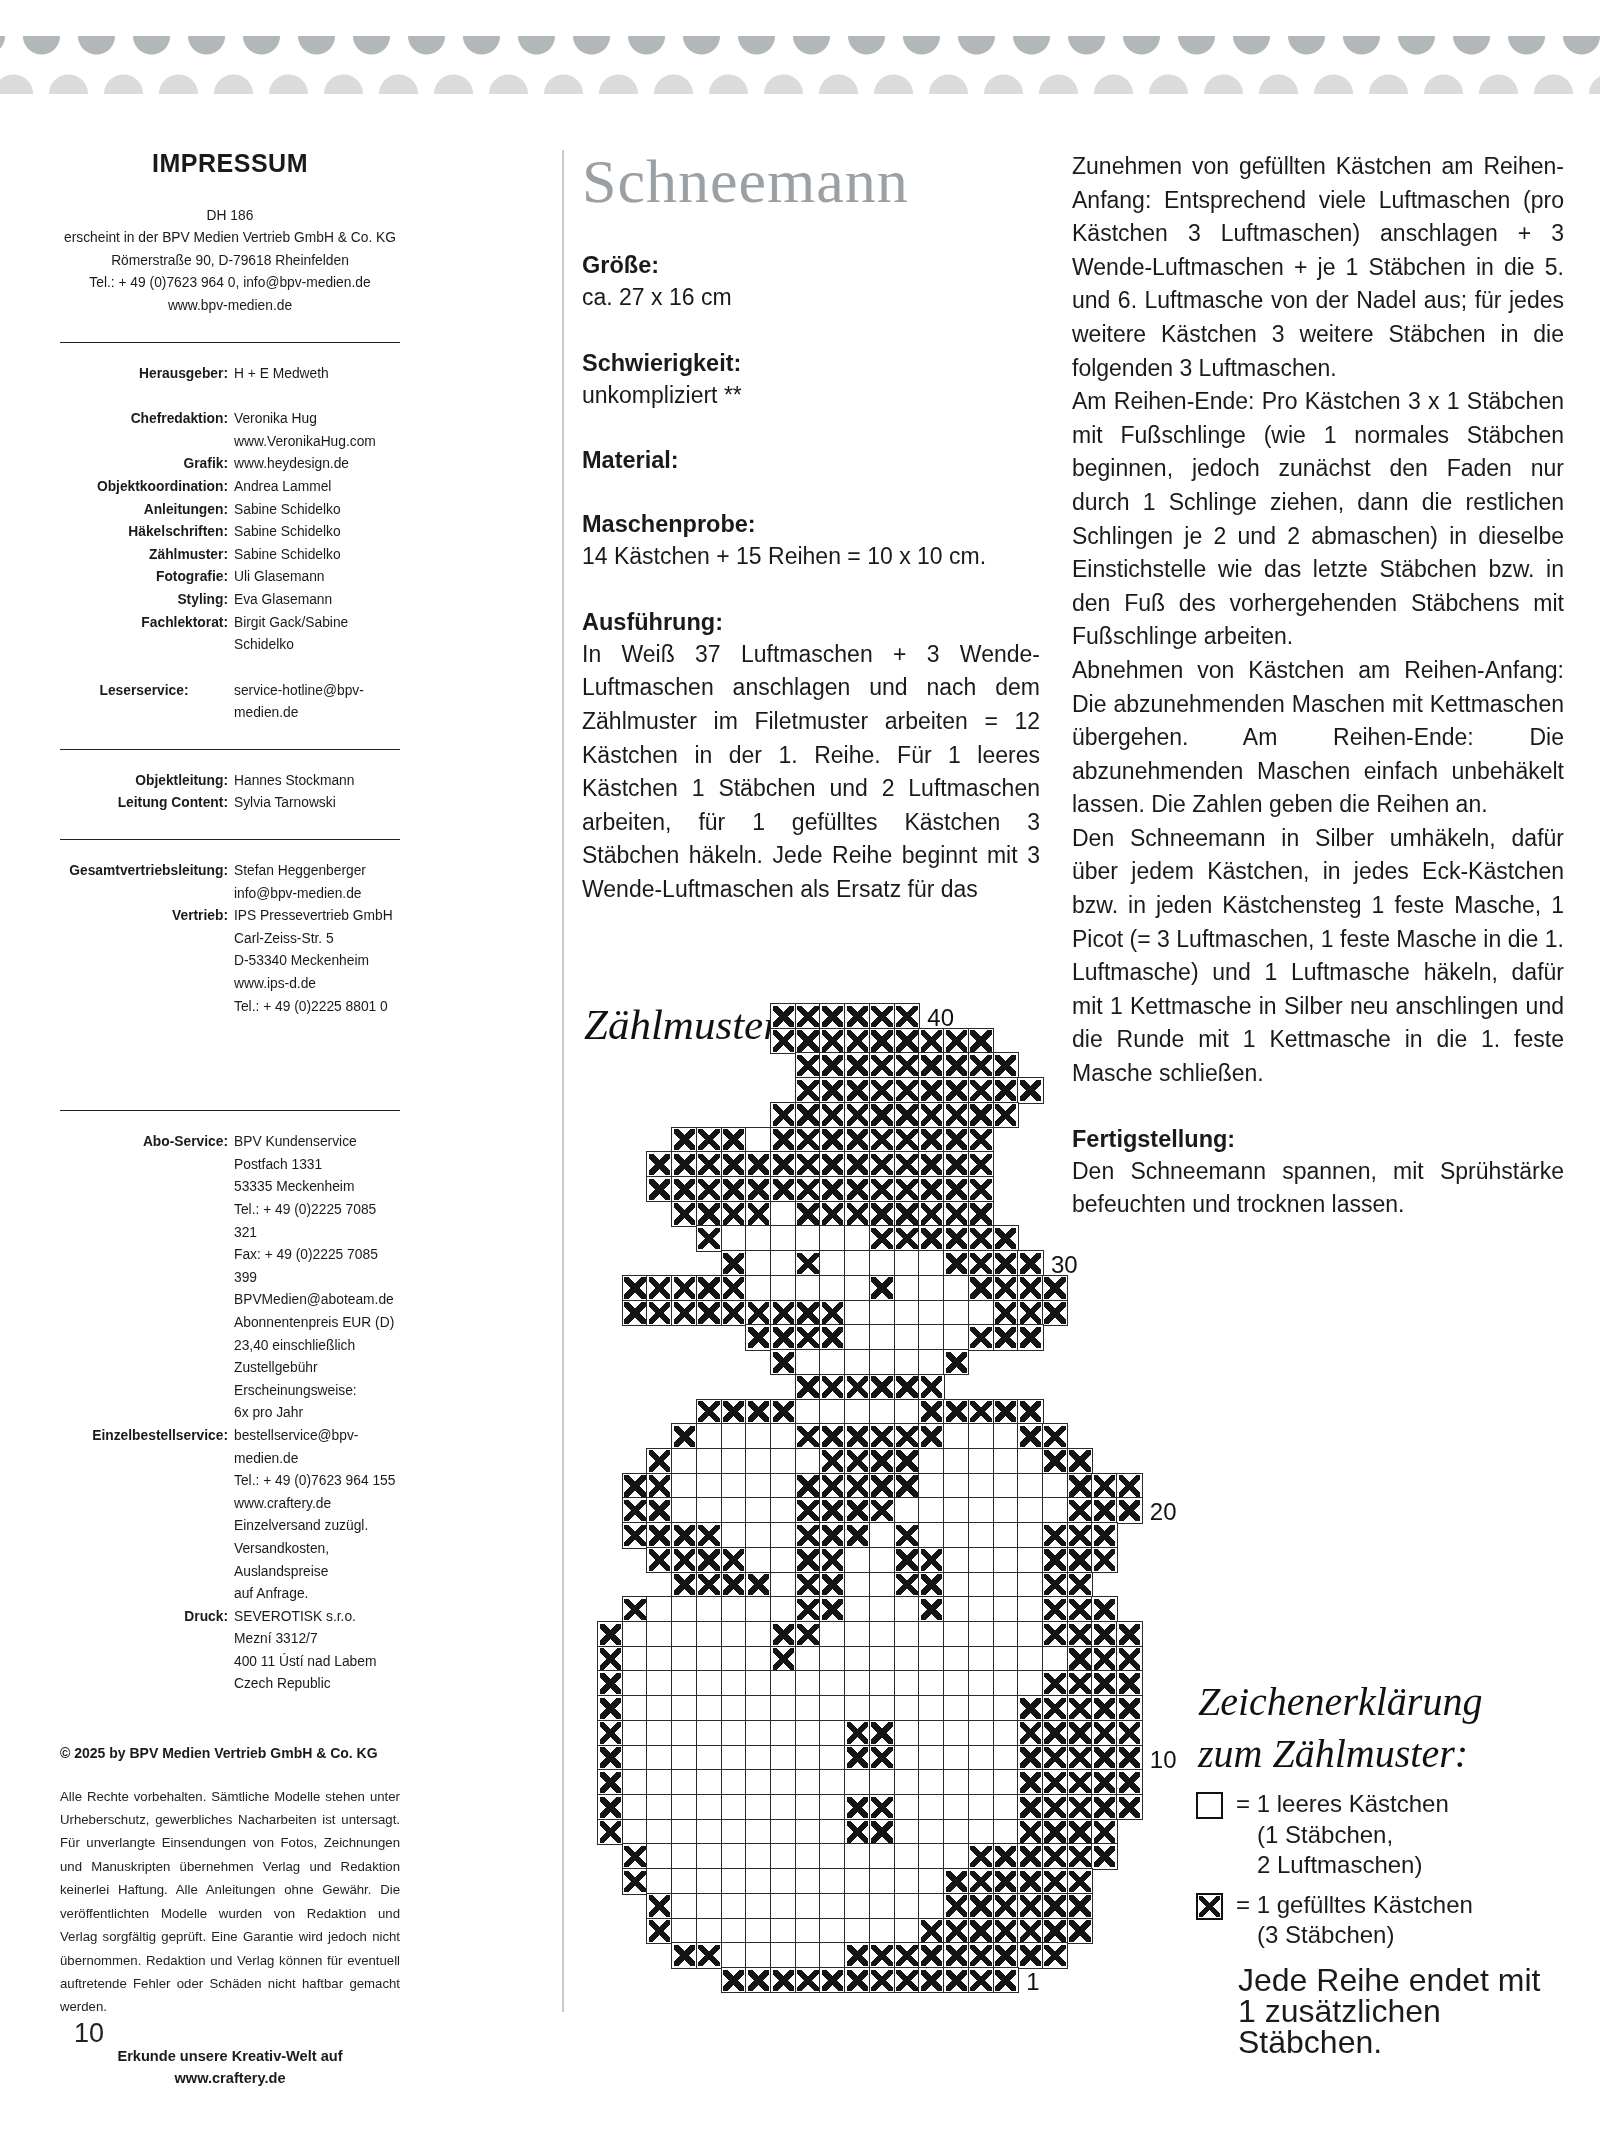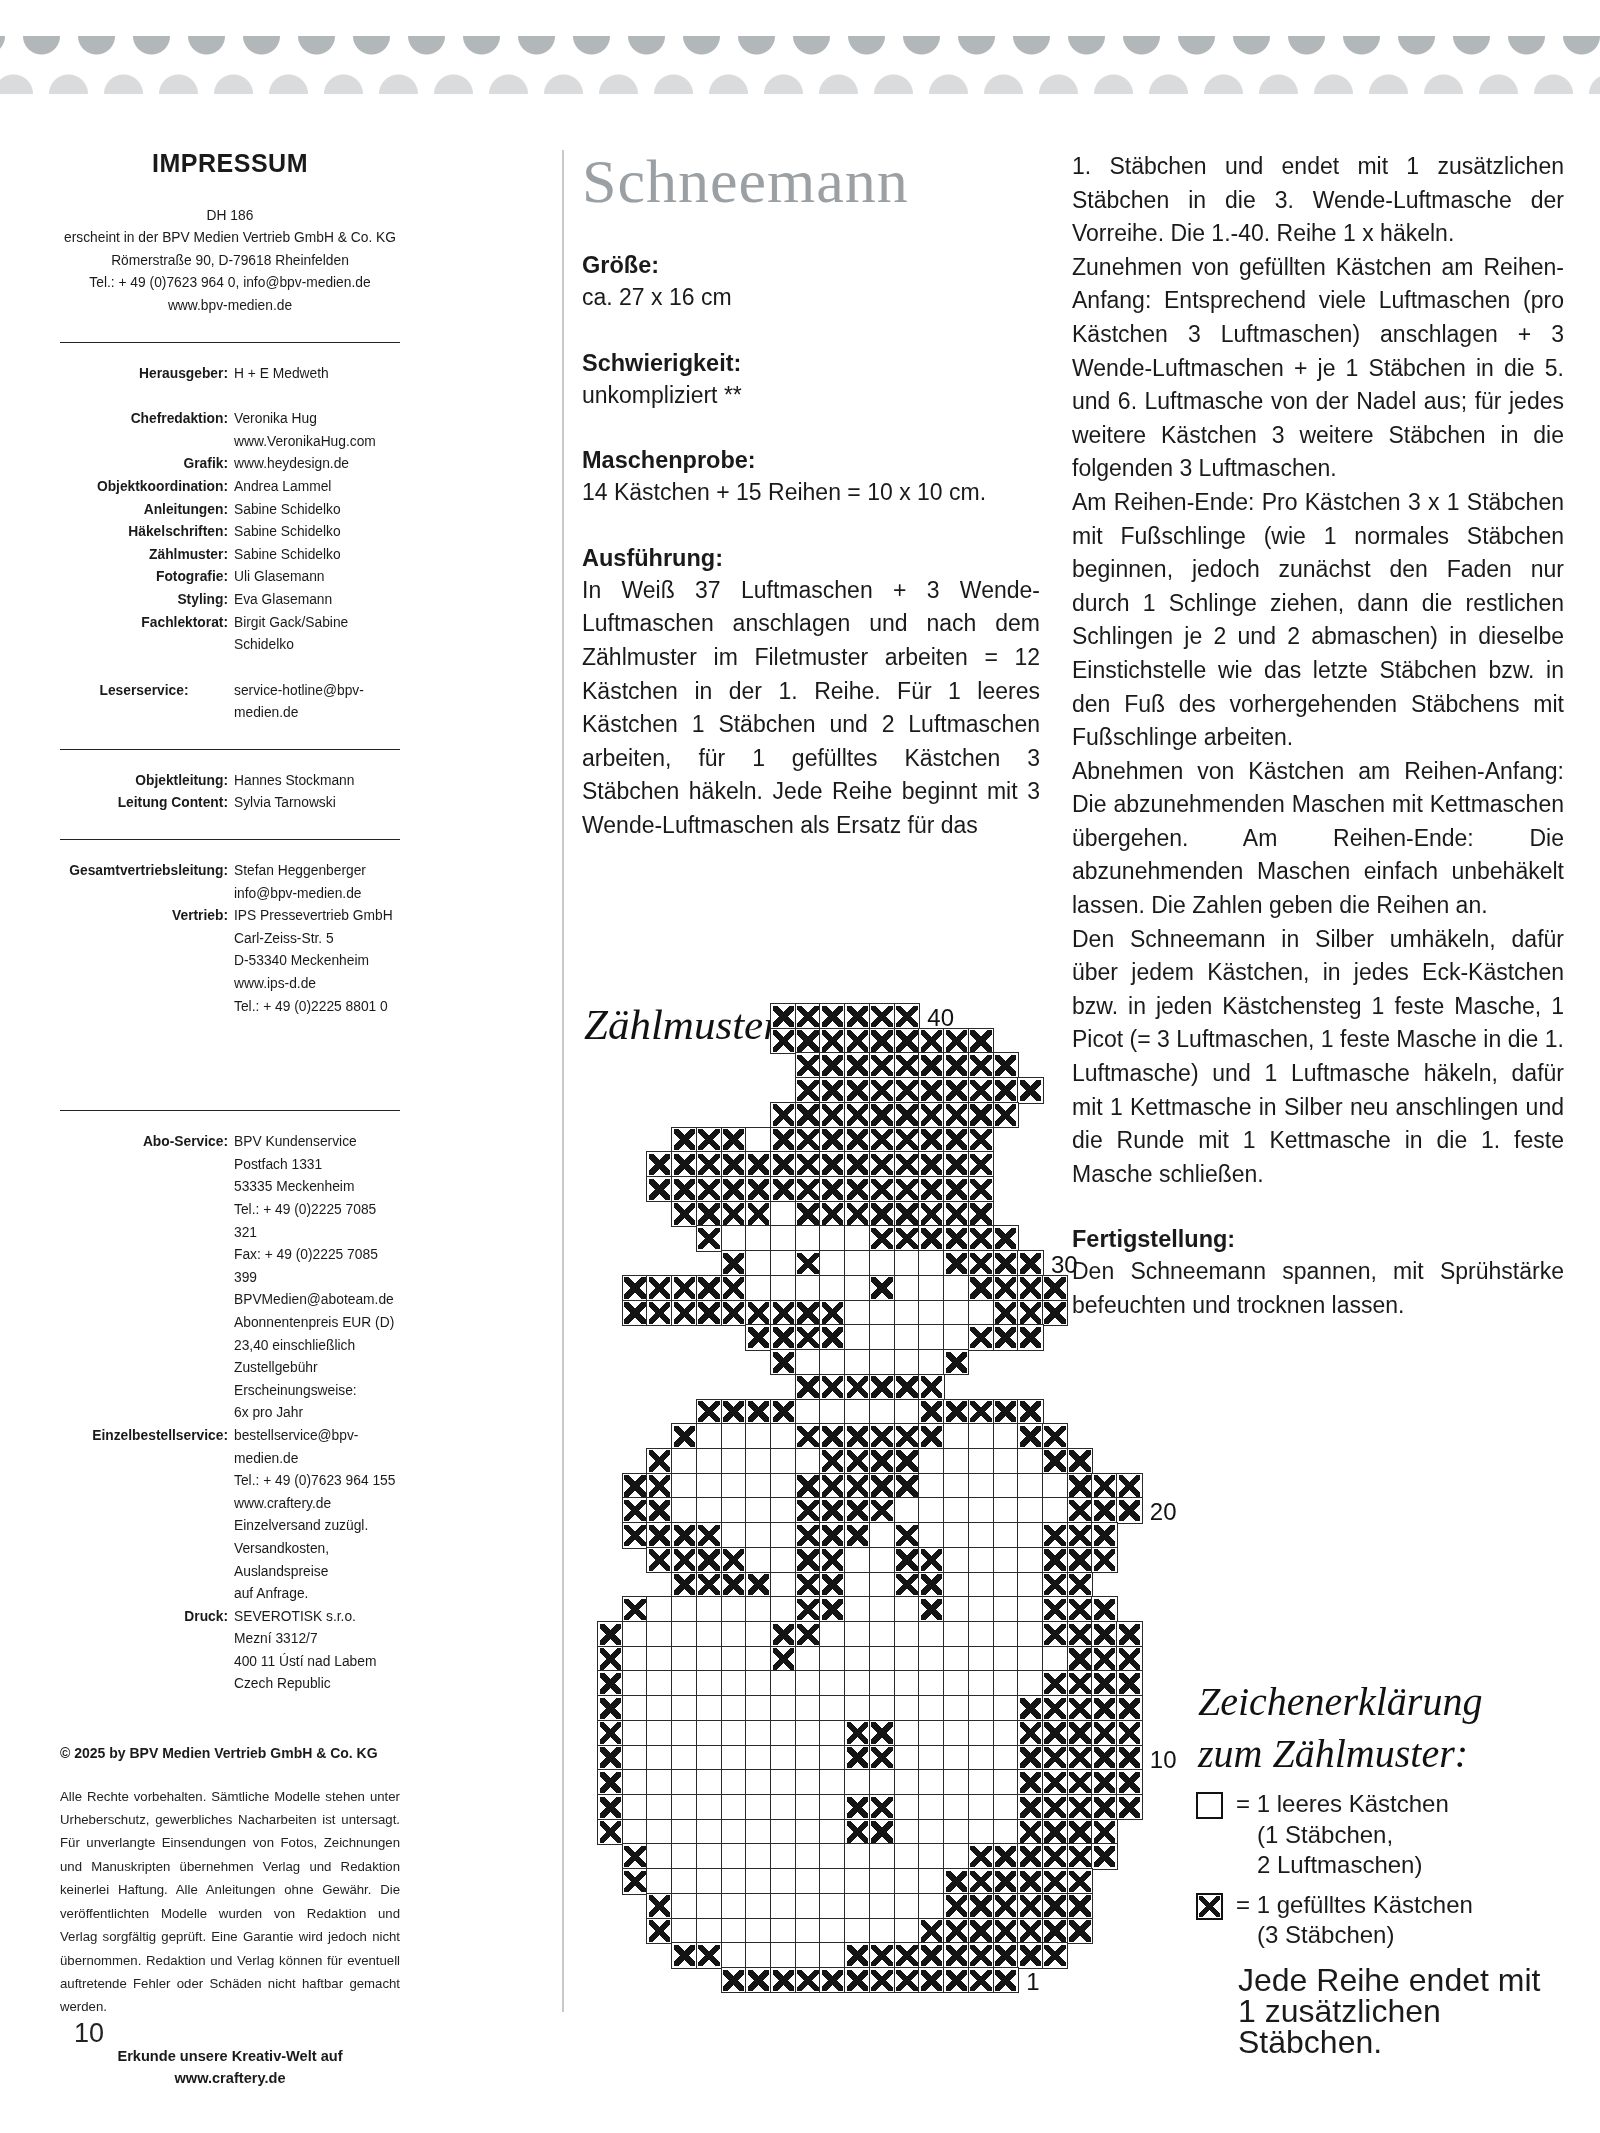--- a/index.html
+++ b/index.html
@@ -273,30 +273,30 @@
 
   <div class="pagenum">10</div>
 
   <div class="col-mid">
     <h2 class="art-title">Schneemann</h2>
     <div>
         <div class="h">Größe:</div>
         <div class="b">ca. 27 x 16 cm</div>
         <div class="h">Schwierigkeit:</div>
         <div class="b">unkompliziert **</div>
+        <div class="h">Material:</div>
         <div class="h">Maschenprobe:</div>
         <div class="b">14 Kästchen + 15 Reihen = 10 x 10 cm.</div>
         <div class="h">Ausführung:</div>
         <div class="b">In Weiß 37 Luftmaschen + 3 Wende-Luftmaschen anschlagen und nach dem Zählmuster im Filetmuster arbeiten = 12 Kästchen in der 1. Reihe. Für 1 leeres Kästchen 1 Stäbchen und 2 Luftmaschen arbeiten, für 1 gefülltes Kästchen 3 Stäbchen häkeln. Jede Reihe beginnt mit 3 Wende-Luftmaschen als Ersatz für das</div>
       </div>
   </div>
 
   <div class="col-right">
     <div>
-        <p>1. Stäbchen und endet mit 1 zusätzlichen Stäbchen in die 3. Wende-Luftmasche der Vorreihe. Die 1.-40. Reihe 1 x häkeln.</p>
         <p>Zunehmen von gefüllten Kästchen am Reihen-Anfang: Entsprechend viele Luftmaschen (pro Kästchen 3 Luftmaschen) anschlagen + 3 Wende-Luftmaschen + je 1 Stäbchen in die 5. und 6. Luftmasche von der Nadel aus; für jedes weitere Kästchen 3 weitere Stäbchen in die folgenden 3 Luftmaschen.</p>
         <p>Am Reihen-Ende: Pro Kästchen 3 x 1 Stäbchen mit Fußschlinge (wie 1 normales Stäbchen beginnen, jedoch zunächst den Faden nur durch 1 Schlinge ziehen, dann die restlichen Schlingen je 2 und 2 abmaschen) in dieselbe Einstichstelle wie das letzte Stäbchen bzw. in den Fuß des vorhergehenden Stäbchens mit Fußschlinge arbeiten.</p>
         <p>Abnehmen von Kästchen am Reihen-Anfang: Die abzunehmenden Maschen mit Kettmaschen übergehen. Am Reihen-Ende: Die abzunehmenden Maschen einfach unbehäkelt lassen. Die Zahlen geben die Reihen an.</p>
         <p>Den Schneemann in Silber umhäkeln, dafür über jedem Kästchen, in jedes Eck-Kästchen bzw. in jeden Kästchensteg 1 feste Masche, 1 Picot (= 3 Luftmaschen, 1 feste Masche in die 1. Luftmasche) und 1 Luftmasche häkeln, dafür mit 1 Kettmasche in Silber neu anschlingen und die Runde mit 1 Kettmasche in die 1. feste Masche schließen.</p>
       </div>
     <div class="h">Fertigstellung:</div>
     <div class="b">Den Schneemann spannen, mit Sprühstärke befeuchten und trocknen lassen.</div>
   </div>
 
   <div class="zlabel">Zählmuster</div>

